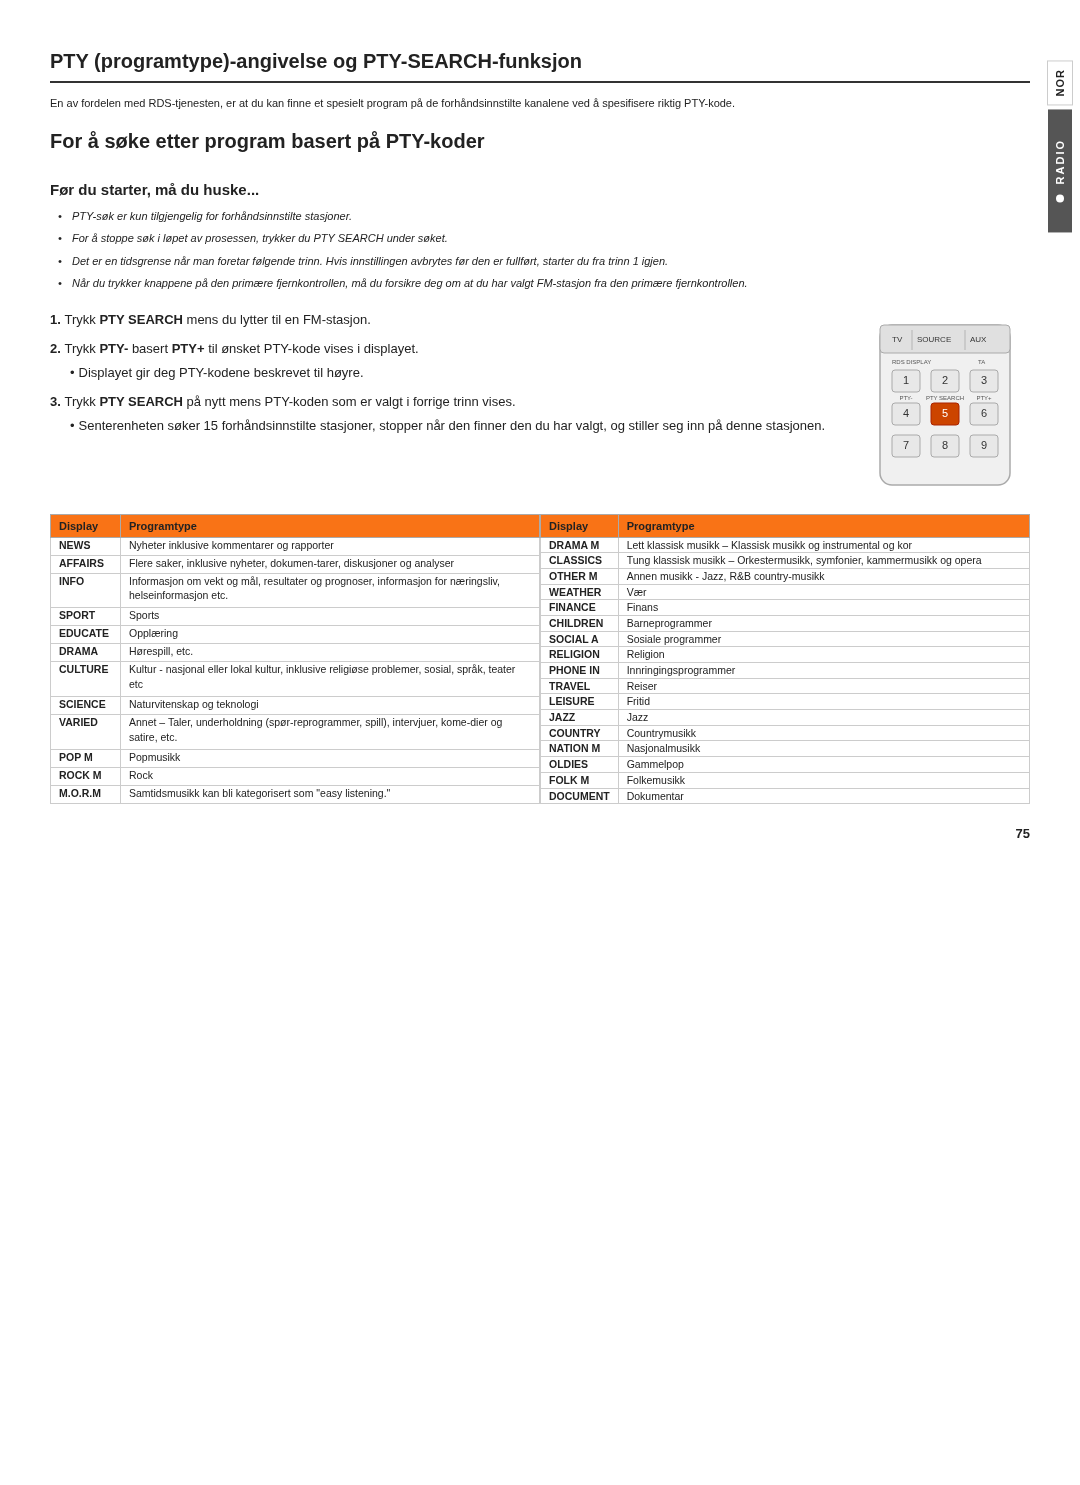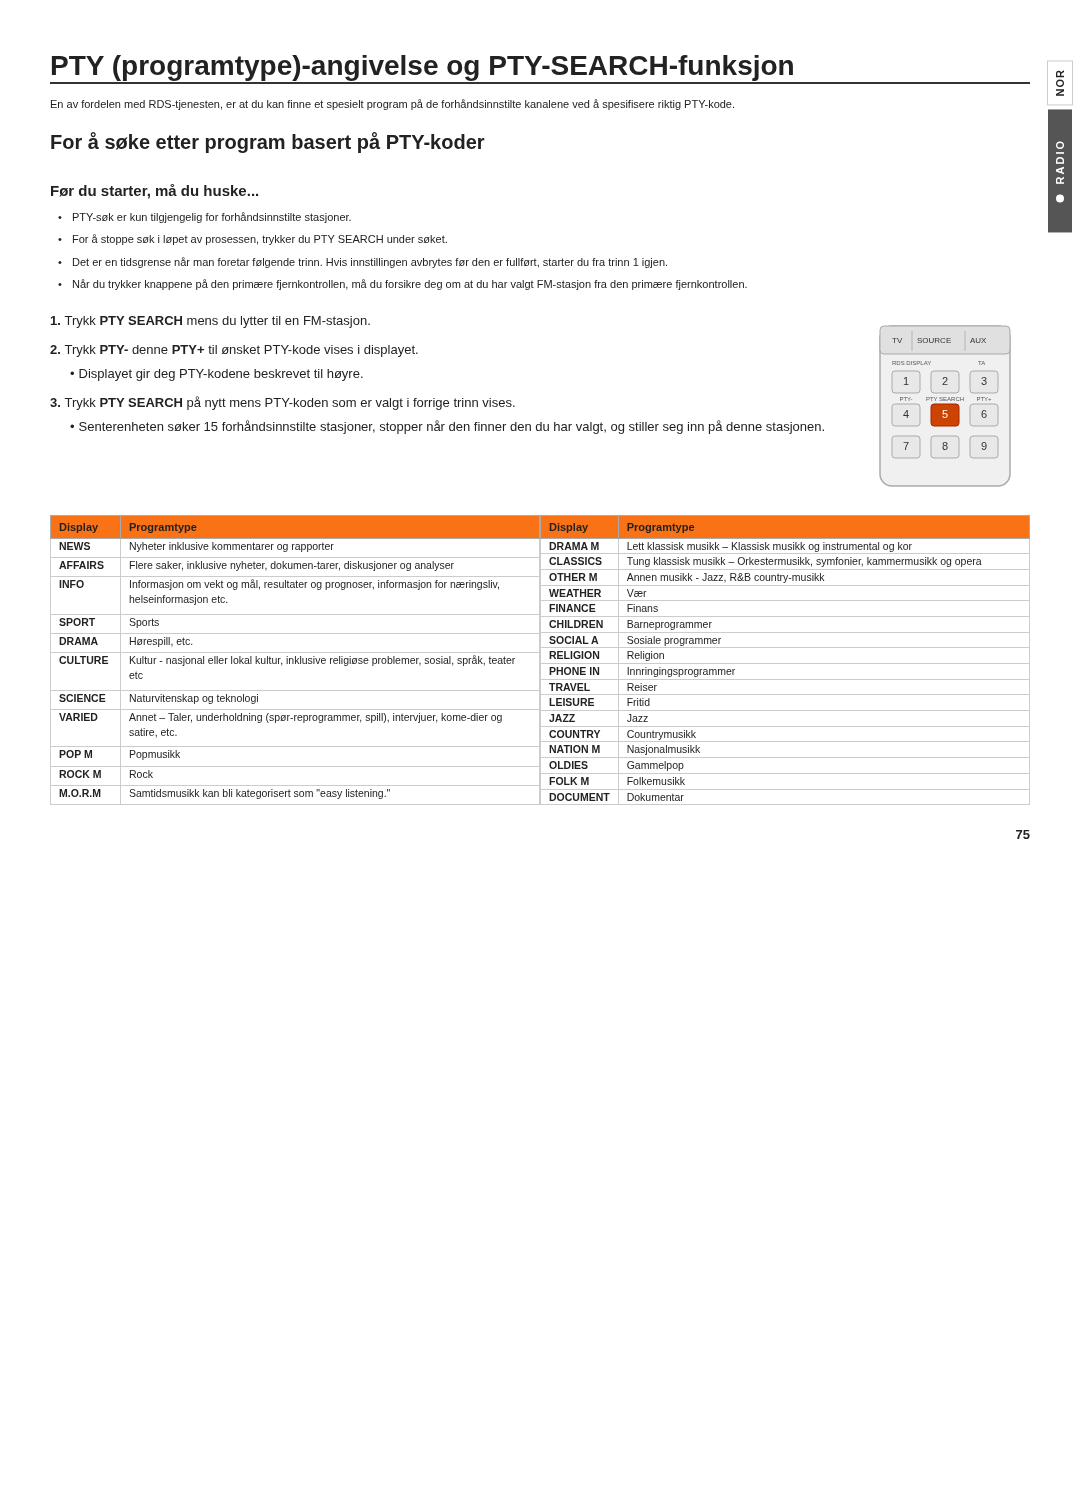--- a/index.html
+++ b/index.html
@@ -58,23 +58,24 @@
       width: 8px;
       height: 8px;
       border-radius: 50%;
       background: #fff;
       display: inline-block;
       margin-bottom: 4px;
     }
 
     
     .main-title {
-      font-size: 28px;
+      font-size: 20px;
       font-weight: bold;
       border-bottom: 2px solid #333;
+      padding-bottom: 8px;
       margin-bottom: 12px;
     }
     .intro-text {
       font-size: 11px;
       line-height: 1.5;
       margin-bottom: 18px;
     }
     .section-title {
       font-size: 20px;
       font-weight: bold;
@@ -82,20 +83,21 @@
     }
     .subsection-title {
       font-size: 15px;
       font-weight: bold;
       margin-bottom: 10px;
     }
     .bullet-list {
       list-style: none;
       margin-bottom: 18px;
       padding-left: 8px;
+      font-style: italic;
     }
     .bullet-list li {
       position: relative;
       padding-left: 14px;
       margin-bottom: 6px;
       font-size: 11px;
       line-height: 1.5;
     }
     .bullet-list li::before {
       content: "•";
@@ -218,21 +220,21 @@
   </ul>
 
   <div class="instructions-area">
     <ol class="steps-list" style="padding-left:0;">
 
       <li>
         <span class="step-num">1. </span><span>Trykk </span><strong>PTY SEARCH</strong><span> mens du lytter til en FM-stasjon.</span>
       </li>
 
       <li style="margin-top:8px;">
-        <span class="step-num">2. </span><span>Trykk </span><strong>PTY-</strong><span> denne </span><strong>PTY+</strong><span> til ønsket PTY-kode vises i displayet.</span>
+        <span class="step-num">2. </span><span>Trykk </span><strong>PTY-</strong><span> basert </span><strong>PTY+</strong><span> til ønsket PTY-kode vises i displayet.</span>
         <div class="sub-bullet">Displayet gir deg PTY-kodene beskrevet til høyre.</div>
       </li>
 
       <li style="margin-top:8px;">
         <span class="step-num">3. </span><span>Trykk </span><strong>PTY SEARCH</strong><span> på nytt mens PTY-koden som er valgt i forrige trinn vises.</span>
         <div class="sub-bullet">Senterenheten søker 15 forhåndsinnstilte stasjoner, stopper når den finner den du har valgt, og stiller seg inn på denne stasjonen.</div>
       </li>
     </ol>
 
     <div class="remote-img">
@@ -305,20 +307,24 @@
           </tr>
           <tr>
             <td>INFO</td>
             <td>Informasjon om vekt og mål, resultater og prognoser, informasjon for næringsliv, helseinformasjon etc.</td>
           </tr>
           <tr>
             <td>SPORT</td>
             <td>Sports</td>
           </tr>
           <tr>
+            <td>EDUCATE</td>
+            <td>Opplæring</td>
+          </tr>
+          <tr>
             <td>DRAMA</td>
             <td>Hørespill, etc.</td>
           </tr>
           <tr>
             <td>CULTURE</td>
             <td>Kultur - nasjonal eller lokal kultur, inklusive religiøse problemer, sosial, språk, teater etc</td>
           </tr>
           <tr>
             <td>SCIENCE</td>
             <td>Naturvitenskap og teknologi</td>

